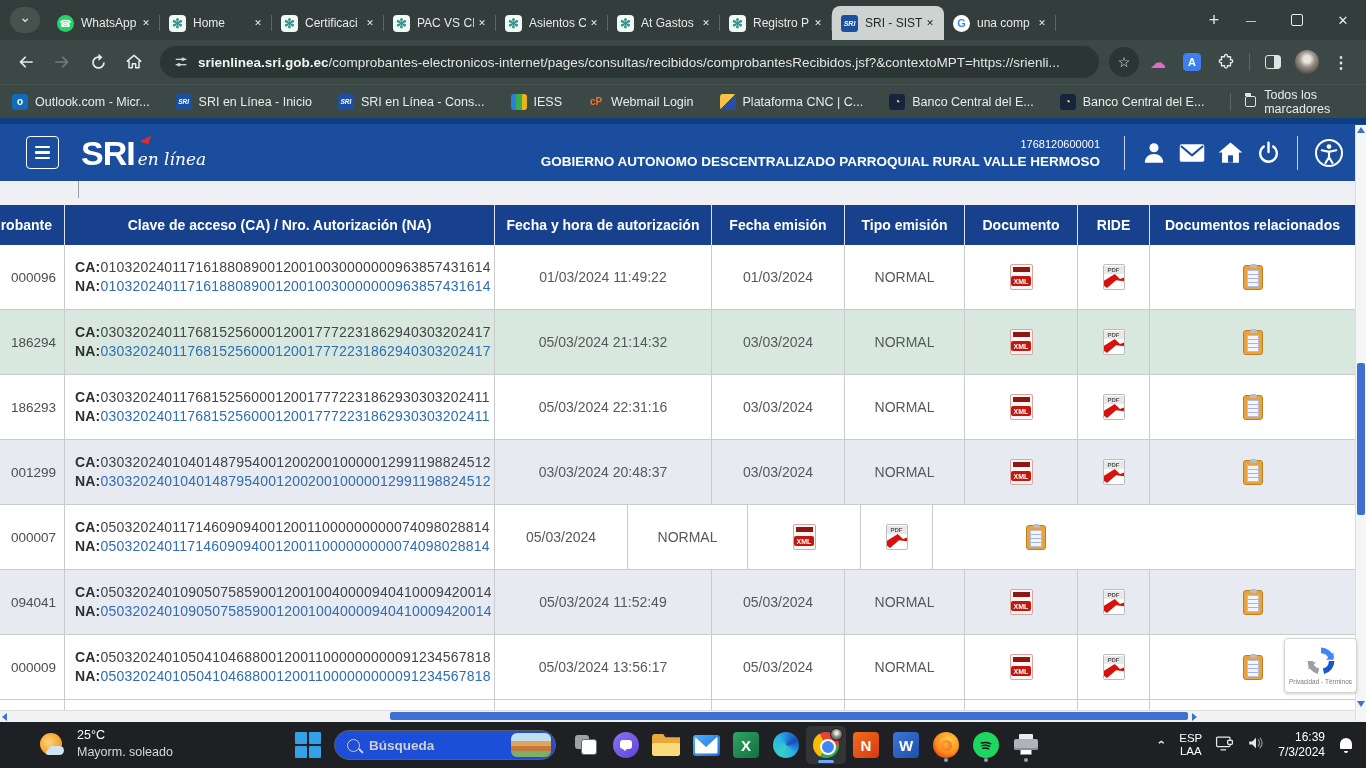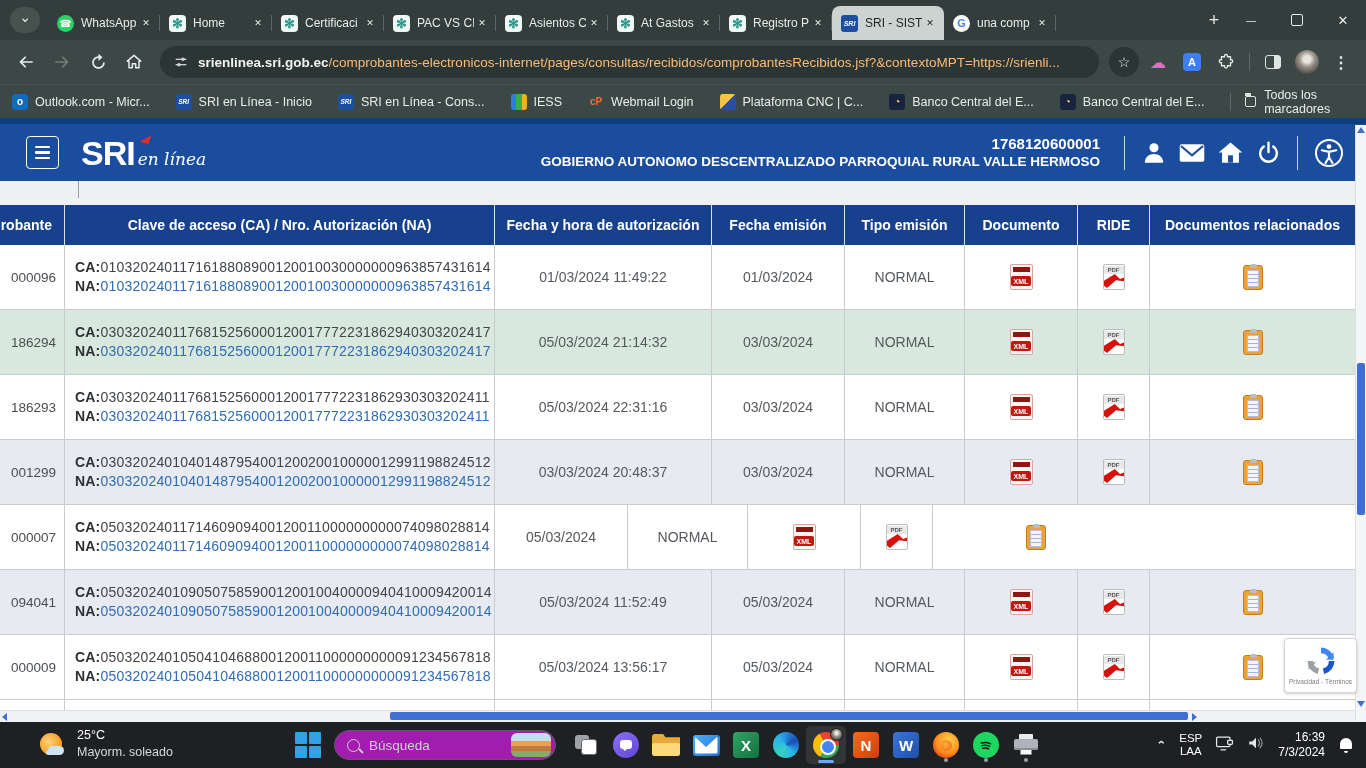--- a/index.html
+++ b/index.html
@@ -32,21 +32,21 @@
   .fav-app::before{content:"✻";color:#2a9488;font-size:13px;font-weight:bold;}
   .fav-sri{background:#1d4fa1;border-radius:3px;}
   .fav-sri::before{content:"SRI";color:#fff;font-size:7px;font-weight:bold;font-style:italic;}
   .fav-google{background:#fff;border-radius:50%;}
   .fav-google::before{content:"G";color:#4285f4;font-weight:bold;font-size:11px;}
 
   .toolbar{position:absolute;left:0;top:40px;width:1366px;height:44px;background:#3c4846;display:flex;align-items:center;padding:0 8px;}
   .navbtn{width:32px;height:32px;display:flex;align-items:center;justify-content:center;flex:0 0 auto;margin:0 2px;}
   .urlbar{flex:1;height:32px;background:#2b3533;border-radius:16px;margin:0 8px;display:flex;align-items:center;padding:0 12px;min-width:0;}
   .url-host{color:#f1f3f2;font-size:13.5px;font-weight:bold;white-space:nowrap;}
-  .url-path{color:#fdba74;font-size:13.5px;white-space:nowrap;overflow:hidden;flex:1;}
+  .url-path{color:#e5e5e5;font-size:13.5px;white-space:nowrap;overflow:hidden;flex:1;}
   .tool-ic{width:30px;height:30px;display:flex;align-items:center;justify-content:center;flex:0 0 auto;margin:0 2px;}
   .divider-v{width:1px;height:18px;background:#5d6866;margin:0 6px;}
   .star-circle{width:30px;height:30px;border-radius:50%;background:#2b3533;display:flex;align-items:center;justify-content:center;color:#e6e9e8;}
   .star-circle::before{content:"☆";font-size:14px;}
   .ext-cloud::before{content:"☁";color:#e06cc3;font-size:16px;}
   .ext-translate{width:18px;height:18px;background:#3d7ff0;border-radius:4px;display:flex;align-items:center;justify-content:center;}
   .ext-translate::before{content:"A";color:#fff;font-size:11px;font-weight:bold;}
   .sidepanel{width:16px;height:14px;border:1.5px solid #dfe3e2;border-radius:3px;position:relative;}
   .sidepanel::before{content:"";position:absolute;right:0;top:0;bottom:0;width:6px;background:#dfe3e2;}
   .avatar{width:24px;height:24px;border-radius:50%;background:radial-gradient(circle at 50% 38%,#e8e4de 0 18%,#9b948c 40%,#56514b 75%,#3a3733);}
@@ -75,21 +75,21 @@
   .page-topstrip{position:absolute;left:0;top:0;width:100%;height:6px;background:#0d3e80;}
   .site-header{position:absolute;left:0;top:6px;width:1366px;height:57px;background:#1a4d9e;display:flex;align-items:center;}
   .hamburger{width:33px;height:33px;border:1.6px solid #fff;border-radius:4px;margin-left:26px;display:flex;flex-direction:column;justify-content:center;gap:3px;padding:0 8px;}
   .hamburger i{display:block;height:2.2px;background:#fff;border-radius:1px;}
   .sri-logo{display:flex;align-items:baseline;margin-left:22px;position:relative;}
   .sri-main{color:#fff;font-size:34px;font-weight:bold;letter-spacing:-1px;line-height:1;}
   .sri-accent{position:absolute;left:60px;top:-2px;width:0;height:0;border-left:9px solid transparent;border-bottom:9px solid #e02b2b;transform:rotate(18deg);}
   .sri-sub{color:#fff;font-family:"DejaVu Serif",serif;font-style:italic;font-size:17px;margin-left:3px;}
   .hdr-right{margin-left:auto;display:flex;align-items:center;}
   .hdr-id{text-align:right;color:#fff;margin-right:14px;}
-  .hdr-ruc{font-size:15px;font-weight:bold;line-height:18px;}
+  .hdr-ruc{font-size:11px;font-weight:normal;line-height:18px;}
   .hdr-entity{font-size:13.5px;font-weight:bold;line-height:17px;}
   .hdr-sep{width:1px;height:34px;background:rgba(255,255,255,.75);margin:0 10px;}
   .hdr-ic{width:38px;height:34px;display:flex;align-items:center;justify-content:center;}
   .hdr-access{margin-right:18px;margin-left:2px;}
   .artifact-line{position:absolute;left:78px;top:63px;width:1px;height:17px;background:#9aa0a6;}
 
   
   .grid{position:absolute;left:0;top:87px;width:1355px;}
   .tr{display:flex;width:1355px;}
   .th-row{background:#17418d;height:40px;}
@@ -137,21 +137,21 @@
   
   .taskbar{position:absolute;left:0;top:722px;width:1366px;height:46px;background:#1e2023;display:flex;align-items:center;}
   .weather{position:absolute;left:38px;top:5px;display:flex;align-items:flex-end;}
   .weather-ic{position:relative;width:30px;height:30px;margin-right:9px;}
   .weather-ic::before{content:"";position:absolute;left:2px;top:2px;width:22px;height:22px;border-radius:50%;background:radial-gradient(circle at 40% 40%,#ffd27a,#f59a1f 70%);}
   .weather-ic::after{content:"";position:absolute;left:10px;top:15px;width:16px;height:9px;border-radius:8px;background:#cfe3f2;box-shadow:-4px 2px 0 -2px #cfe3f2;}
   .weather-txt{color:#fff;font-size:12.5px;line-height:17px;}
   .weather-txt .wt2{color:#d8d9db;}
   .tb-start{position:absolute;left:295px;top:10px;width:26px;height:26px;display:grid;grid-template-columns:12px 12px;grid-template-rows:12px 12px;gap:2px;}
   .tb-start i{background:#33a1e8;border-radius:1px;}
-  .tb-search{position:absolute;left:334px;top:8px;width:222px;height:30px;background:#a21caf;border:1px solid #5a5c62;border-radius:15px;display:flex;align-items:center;padding:0 4px 0 12px;}
+  .tb-search{position:absolute;left:334px;top:8px;width:222px;height:30px;background:#1d4ed8;border:1px solid #5a5c62;border-radius:15px;display:flex;align-items:center;padding:0 4px 0 12px;font-weight:bold;}
   .tb-search .mag{width:13px;height:13px;border:1.8px solid #cfd0d2;border-radius:50%;position:relative;margin-right:9px;flex:0 0 auto;}
   .tb-search .mag::after{content:"";position:absolute;left:10px;top:10px;width:6px;height:1.8px;background:#cfd0d2;transform:rotate(45deg);border-radius:1px;}
   .tb-search .q{color:#cfd0d2;font-size:13.5px;flex:1;}
   .tb-search .daily{width:40px;height:24px;border-radius:6px;background:linear-gradient(180deg,#bfe0ec 0 32%,#e0a45c 32% 55%,#c27a3a 55% 75%,#7fae6a 75%);}
   .tb-icons{position:absolute;left:566px;top:4px;display:flex;align-items:center;}
   .tb-slot{width:40px;height:38px;display:flex;align-items:center;justify-content:center;position:relative;border-radius:5px;}
   .tb-slot.active{background:rgba(255,255,255,.09);}
   .tb-slot.active::after{content:"";position:absolute;bottom:1px;left:12px;width:16px;height:3px;border-radius:2px;background:#6aa6ff;}
   .tb-slot .rundot::after{content:"";position:absolute;bottom:2px;left:18px;width:4px;height:4px;border-radius:50%;background:#9aa0a6;}
   .ic-taskview{position:relative;width:22px;height:20px;}

